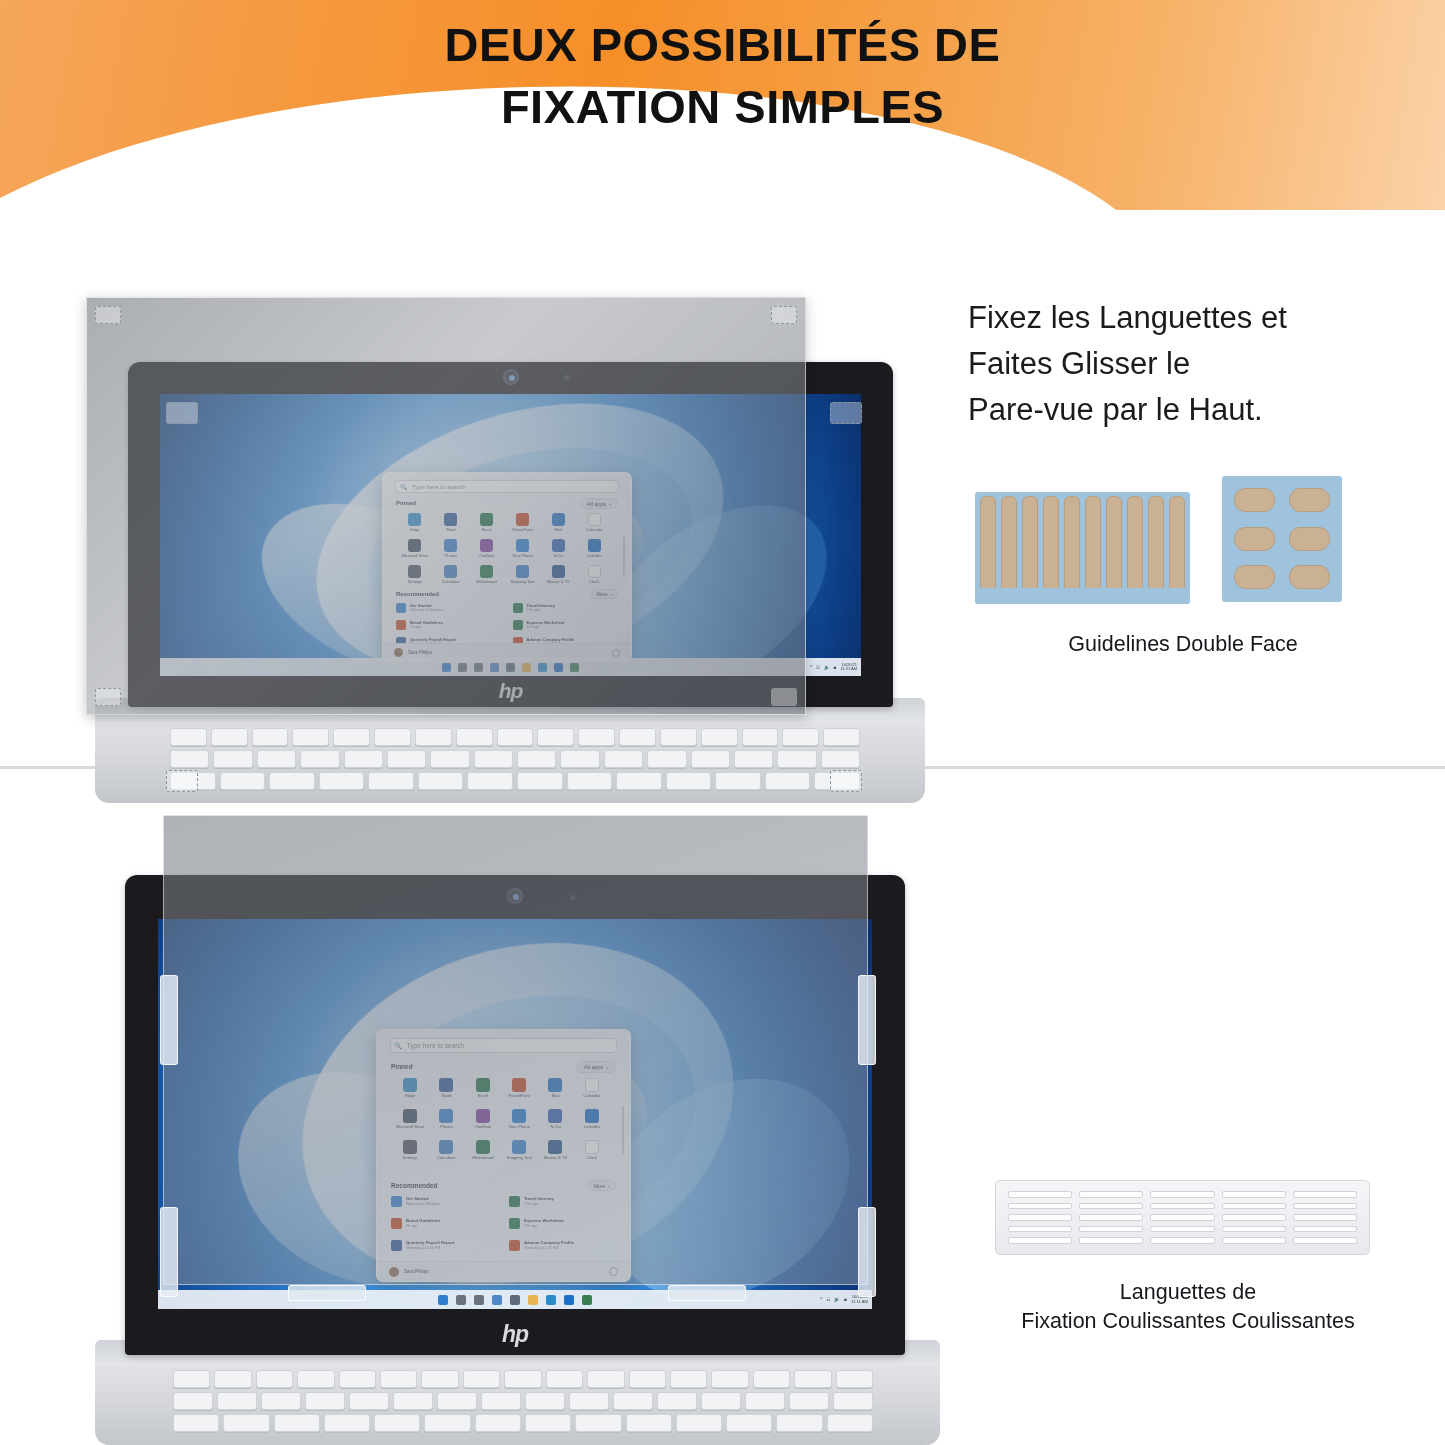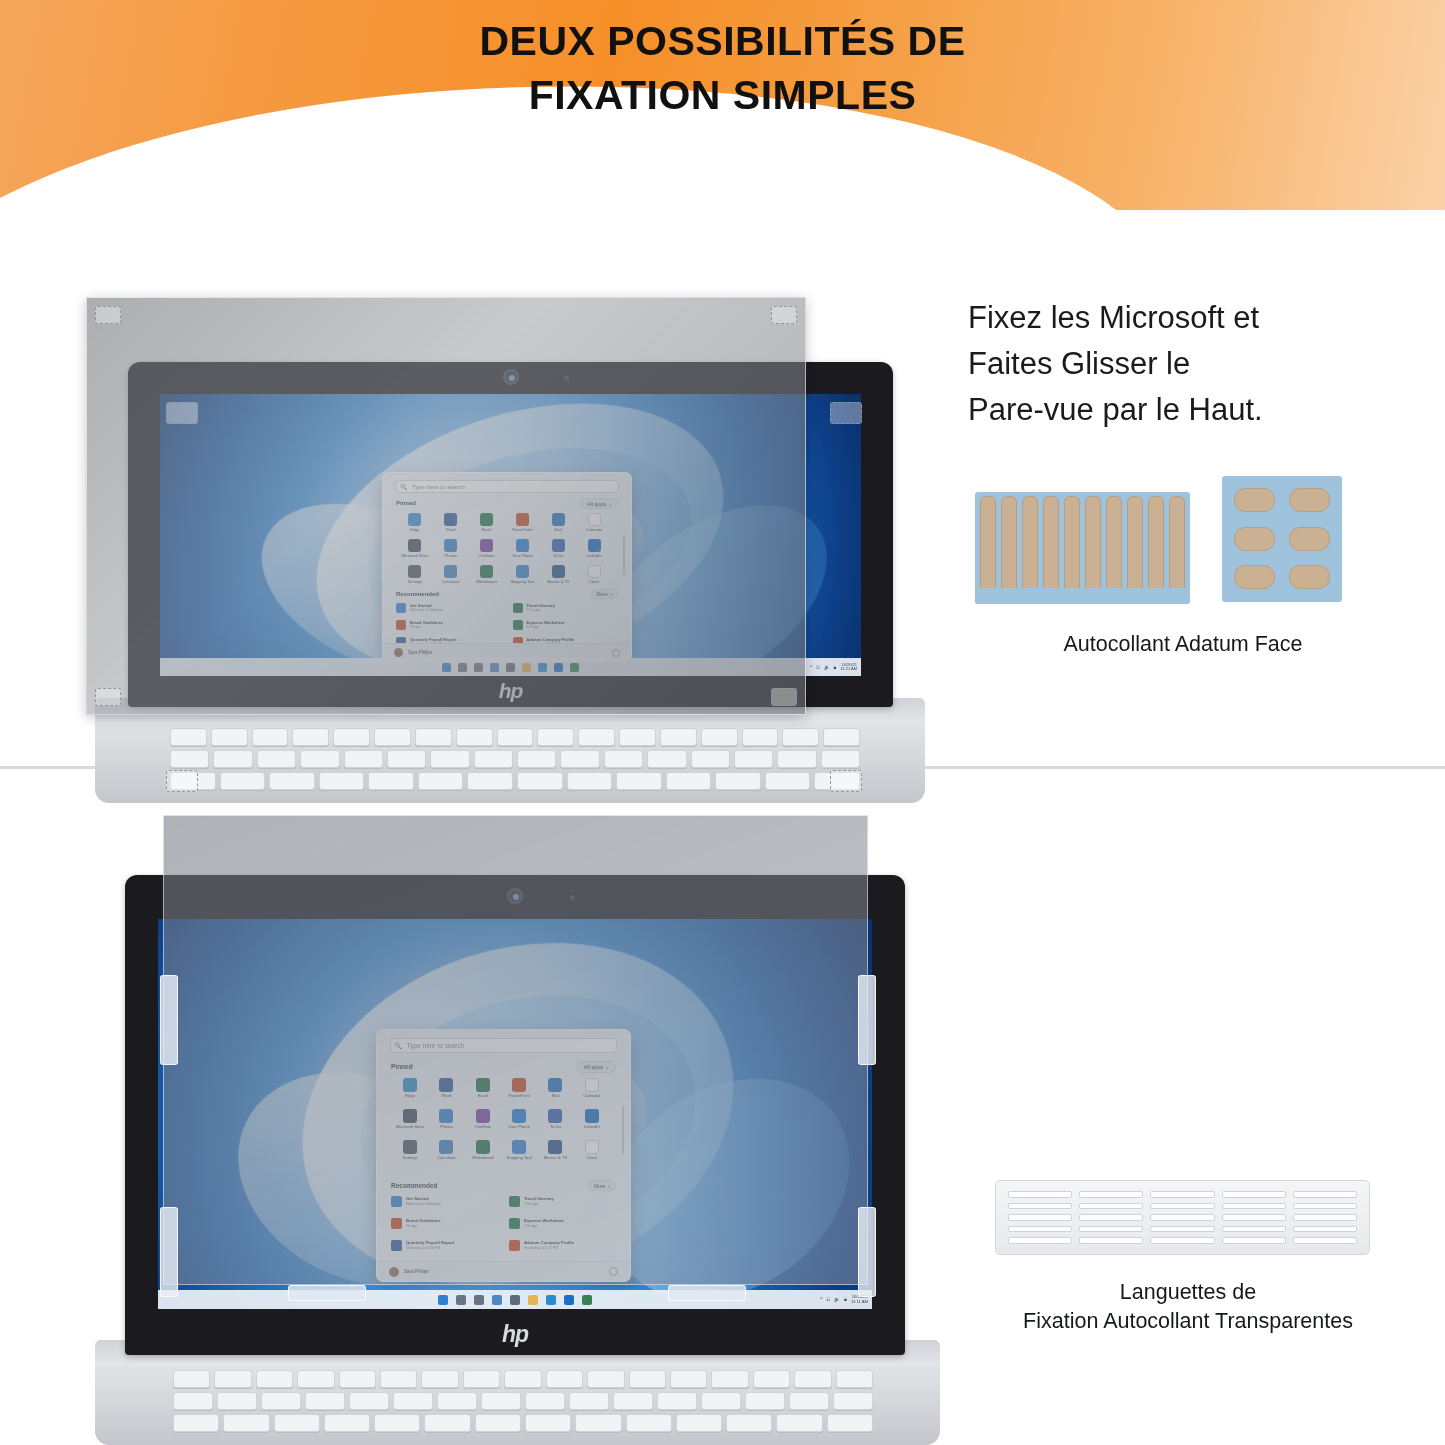--- a/index.html
+++ b/index.html
@@ -28,21 +28,21 @@
     transform: rotate(-3.5deg);
   }
   .header-curve2 {
     position: absolute; left: -60px; top: 120px; width: 1100px; height: 300px;
     background: #ffffff;
     border-radius: 50%;
   }
   .header-title {
     position: absolute; left: 0; top: 14px; width: 1445px;
     text-align: center;
-    font-size: 41px; font-weight: bold; letter-spacing: .5px;
+    font-size: 47px; font-weight: bold; letter-spacing: .5px;
     color: #111; line-height: 1.32;
     z-index: 5;
     white-space: pre-line;
   }
 
   
   .panel { position: absolute; left: 0; width: 1445px; }
   .panel-1 { top: 140px; height: 630px; }
   .panel-2 { top: 775px; height: 670px; }
 
@@ -525,21 +525,21 @@
       <div class="tab-dash" style="left:8px; bottom:8px; width:26px; height:18px;"></div>
       <div class="tab-dash" style="right:8px; bottom:8px; width:26px; height:18px;"></div>
     </div>
 
     <div class="tab-dash" style="left:166px; top:262px; width:32px; height:22px;"></div>
     <div class="tab-dash" style="left:830px; top:262px; width:32px; height:22px;"></div>
     <div class="tab-dash" style="left:166px; top:630px; width:32px; height:22px;"></div>
     <div class="tab-dash" style="left:830px; top:630px; width:32px; height:22px;"></div>
   </div>
 
-  <div class="caption" style="left:968px; top:155px; width:430px;">Fixez les Microsoft et
+  <div class="caption" style="left:968px; top:155px; width:430px;">Fixez les Languettes et
 Faites Glisser le
 Pare-vue par le Haut.</div>
 
   <div class="sticky-comb" style="left:975px; top:352px; width:215px; height:112px;">
     <div class="comb-teeth">
       <div class="tooth"></div>
         <div class="tooth"></div>
         <div class="tooth"></div>
         <div class="tooth"></div>
       <div class="tooth"></div>
@@ -566,21 +566,21 @@
         <div class="pill" style="top:4px;"></div>
       </div>
     <div class="pill-pair">
         <div class="pill" style="top:4px;"></div>
       </div>
     <div class="pill-pair">
         <div class="pill" style="top:4px;"></div>
       </div>
   </div>
 
-  <div class="acc-label" style="left:968px; top:490px; width:430px;">Autocollant Adatum Face</div>
+  <div class="acc-label" style="left:968px; top:490px; width:430px;">Guidelines Double Face</div>
 </div>
 
 <div class="panel panel-2">
 
   <div class="laptop">
     <div class="base" style="left:95px; top:565px; width:845px; height:105px;">
       <div class="base-top" style="height:26px;"></div>
       <div class="keyboard" style="left:78px; top:30px; width:700px; height:62px; grid-template-rows:repeat(3,1fr);">
         <div class="krow" style="grid-template-columns:repeat(17,1fr);">
           <div class="key"></div>
@@ -869,14 +869,14 @@
     <div class="slider-block">
       <div class="slider-bar"></div>
         <div class="slider-bar"></div>
         <div class="slider-bar"></div>
         <div class="slider-bar"></div>
         <div class="slider-bar"></div>
     </div>
   </div>
 
   <div class="acc-label" style="left:968px; top:503px; width:440px;">Languettes de
-Fixation Autocollant Transparentes</div>
+Fixation Coulissantes Coulissantes</div>
 </div>
 
 </body></html>

